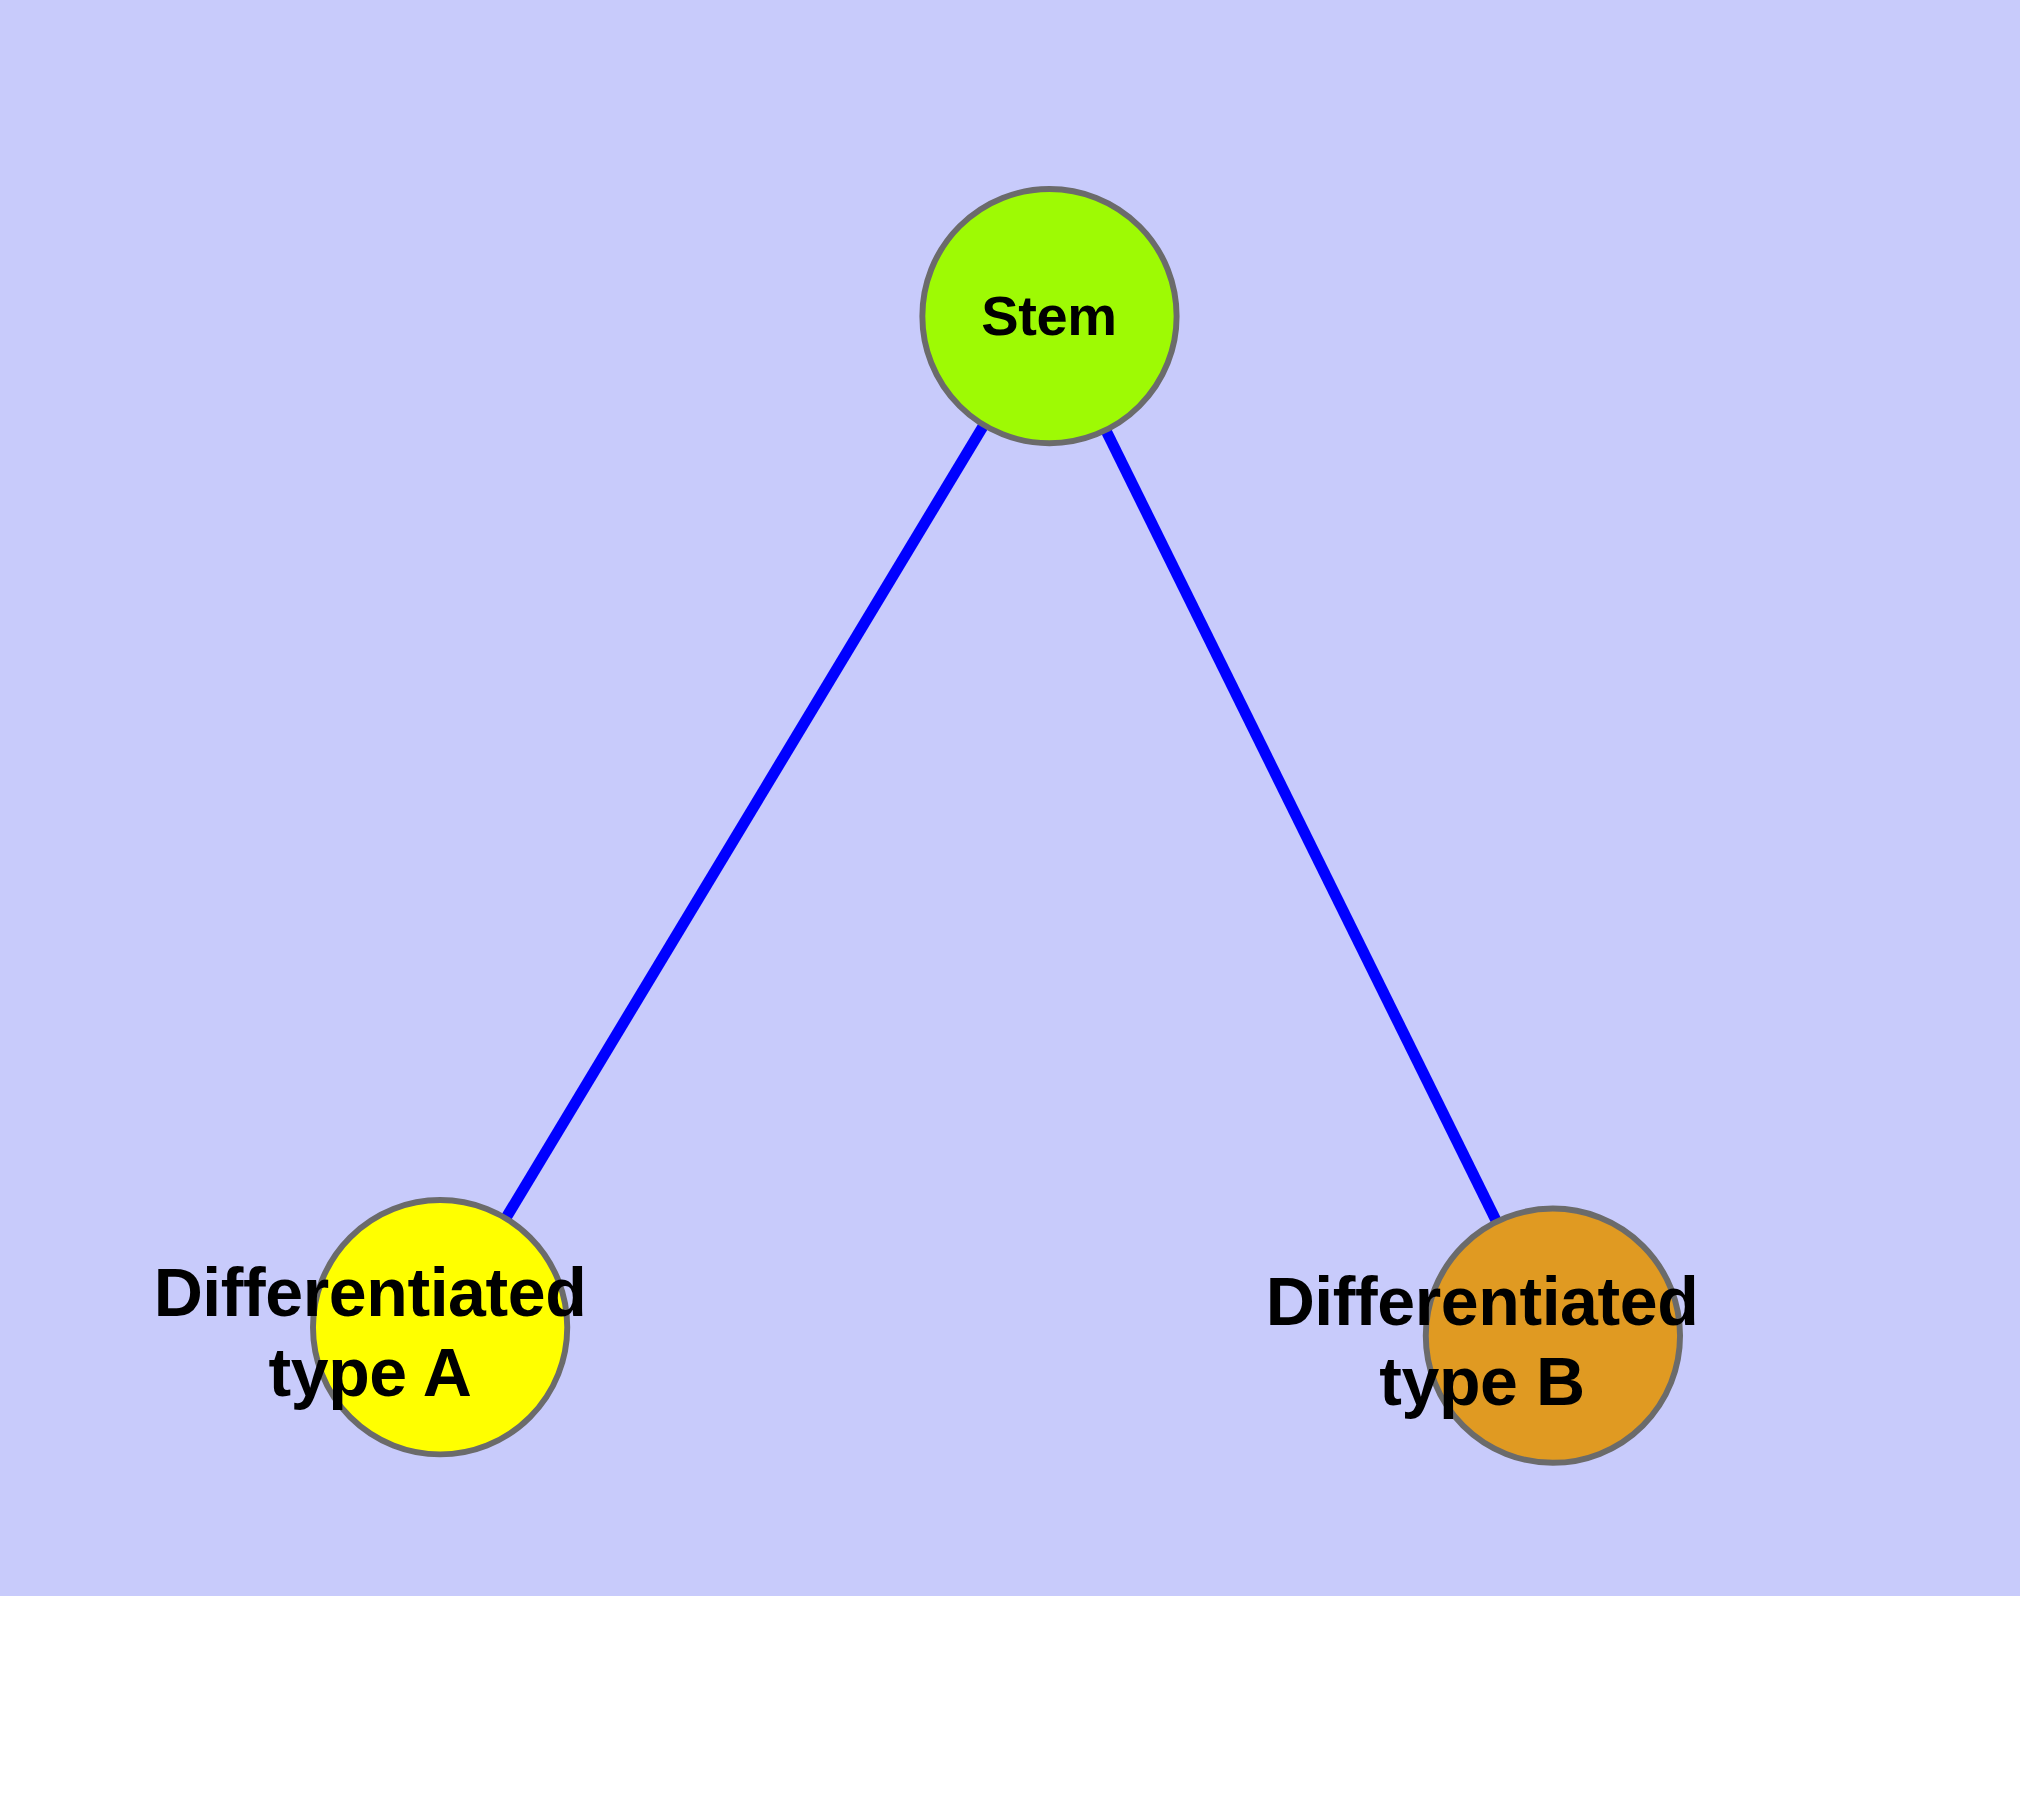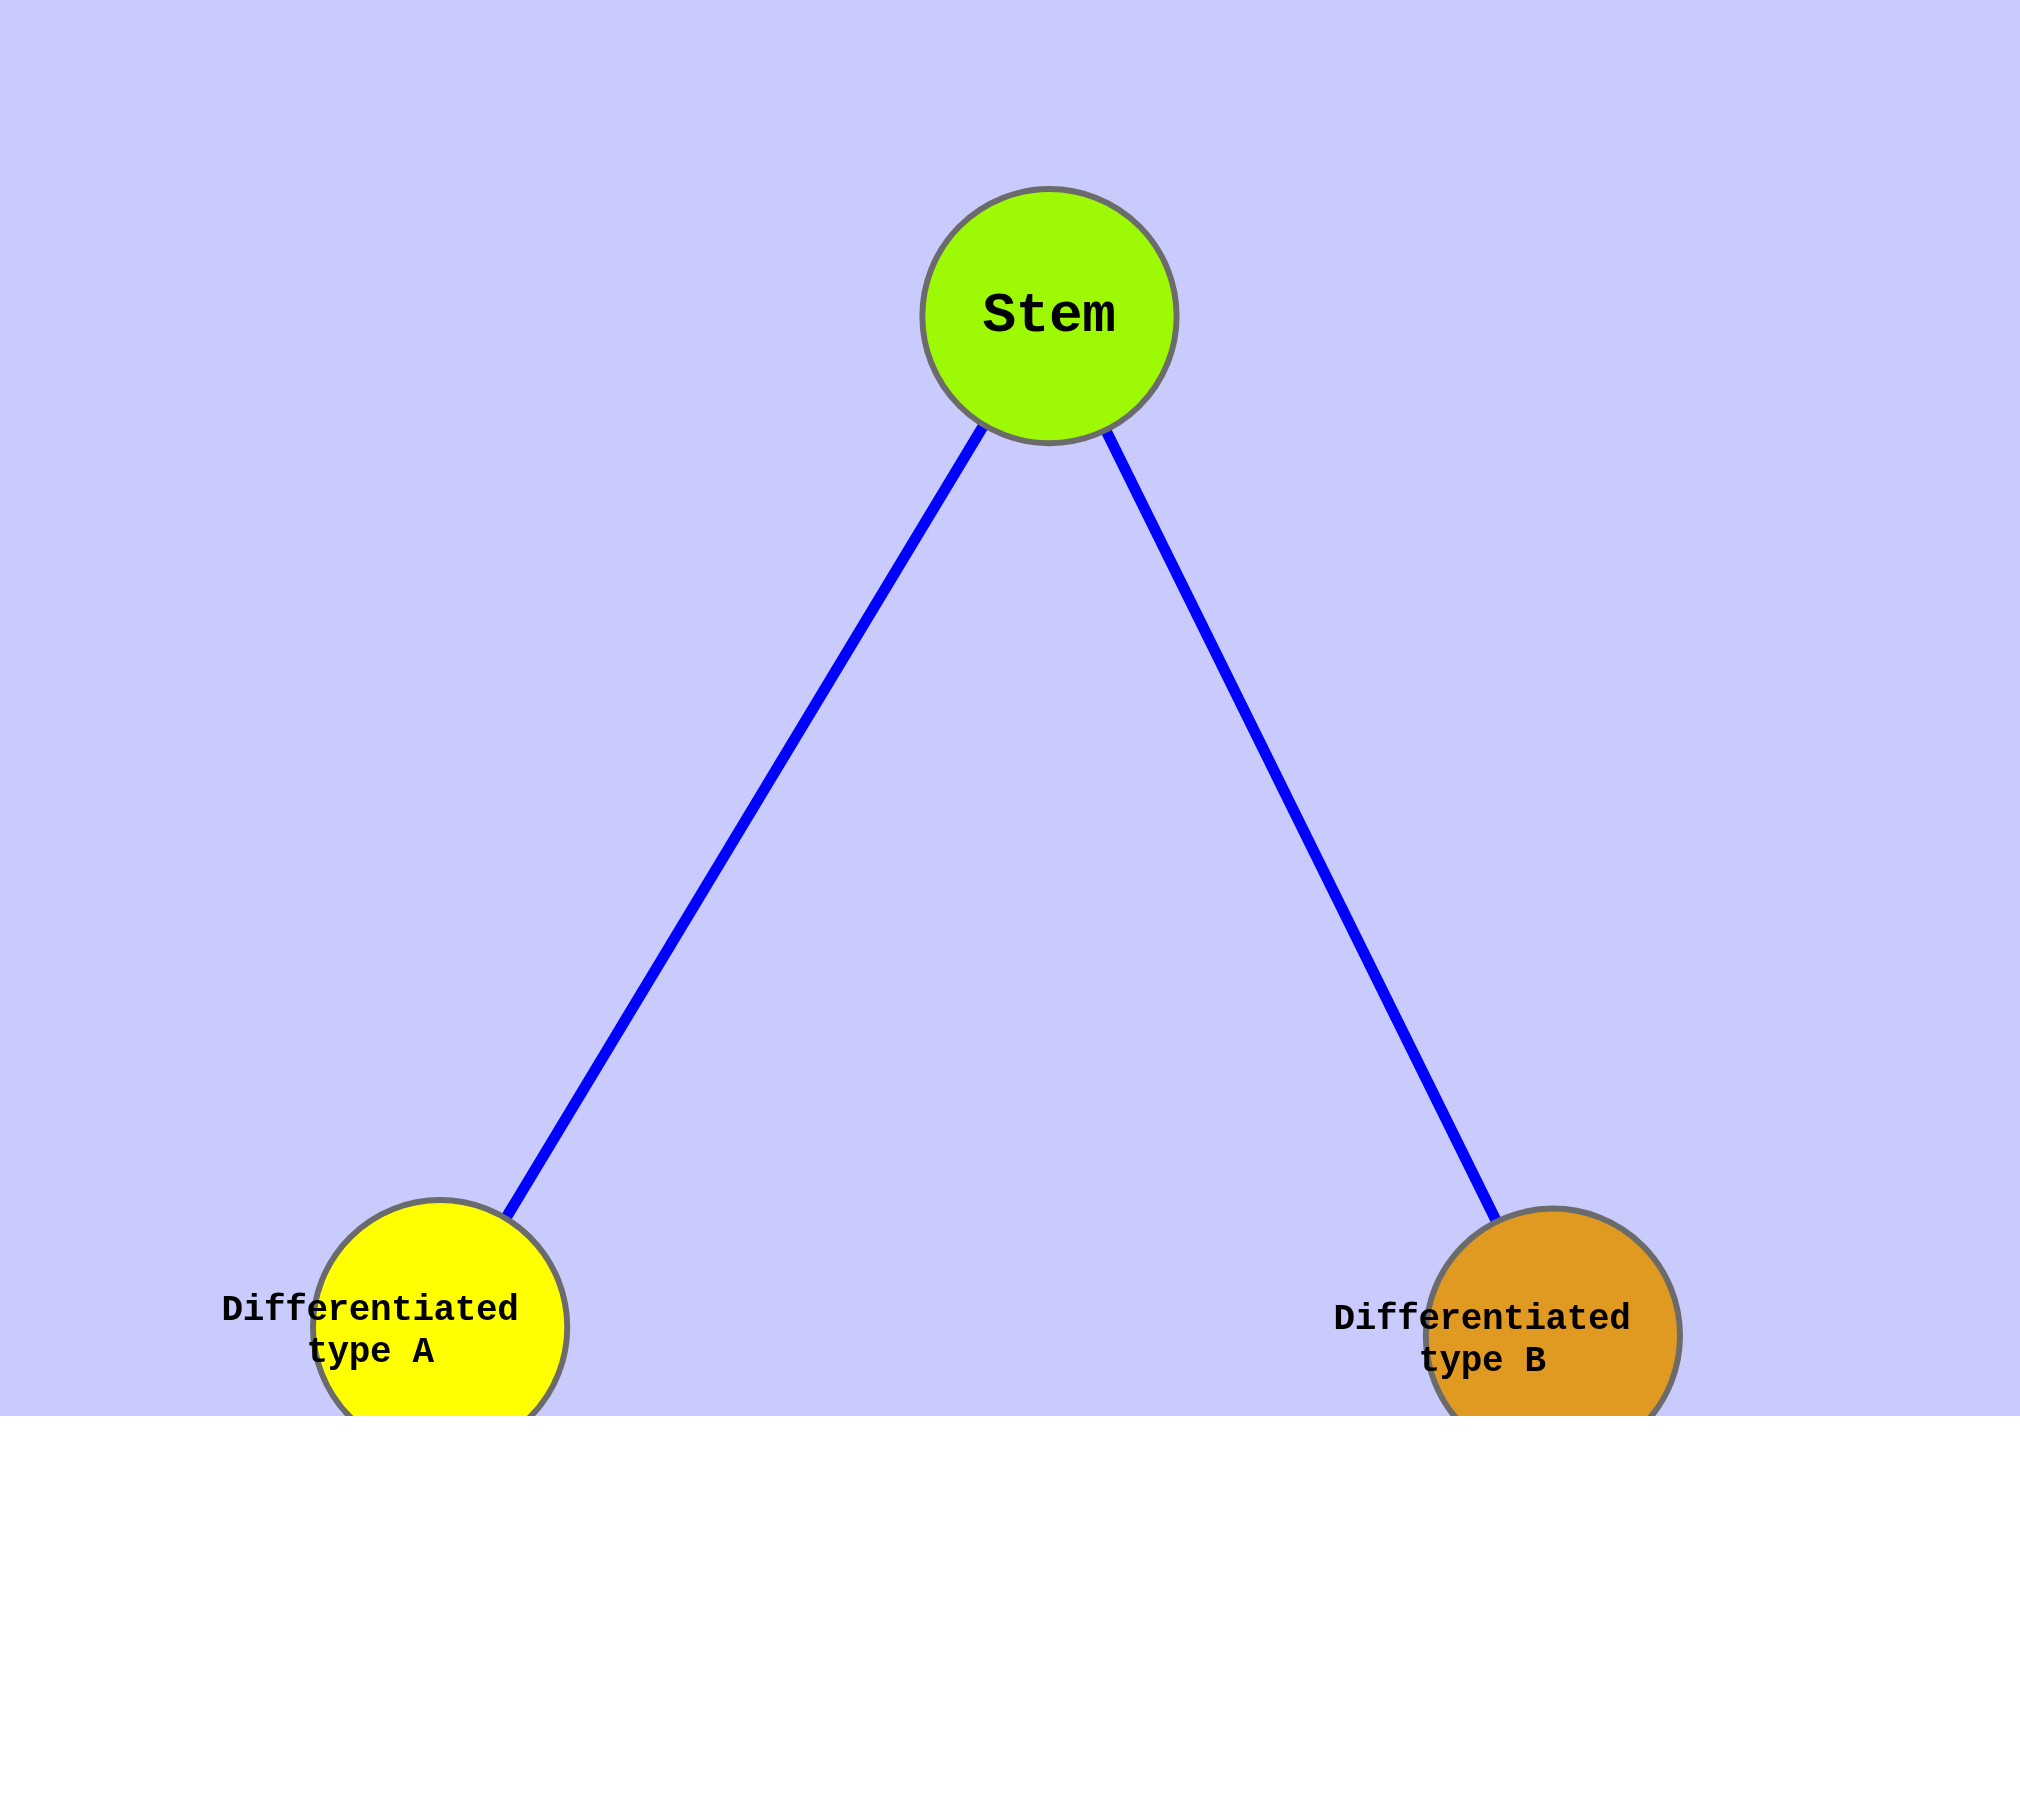--- a/index.html
+++ b/index.html
@@ -3,37 +3,37 @@
 <meta charset="utf-8">
 <style>
   html, body {
     margin: 0;
     padding: 0;
     background: #ffffff;
   }
   #canvas {
     position: relative;
     width: 2021px;
-    height: 1416px;
+    height: 1596px;
     background: #c8cbfb;
     overflow: hidden;
-    font-family: Liberation Mono, monospace;
+    font-family: Liberation Sans, sans-serif;
   }
   #graph-svg {
     position: absolute;
     left: 0;
     top: 0;
     width: 2021px;
     height: 1812px;
   }
   .node-label {
     position: absolute;
     color: #000000;
     font-weight: bold;
-    font-size: 36px;
+    font-size: 68px;
     line-height: 1.18;
     text-align: center;
     white-space: pre;
     letter-spacing: -0.4px;
     pointer-events: none;
     transform: translate(-50%, -50%);
   }
   #label-stem   { left: 1049px; top: 316px; font-size: 56px; }
   #label-type-a { left: 370px;  top: 1332px; }
   #label-type-b { left: 1482px; top: 1341px; }

